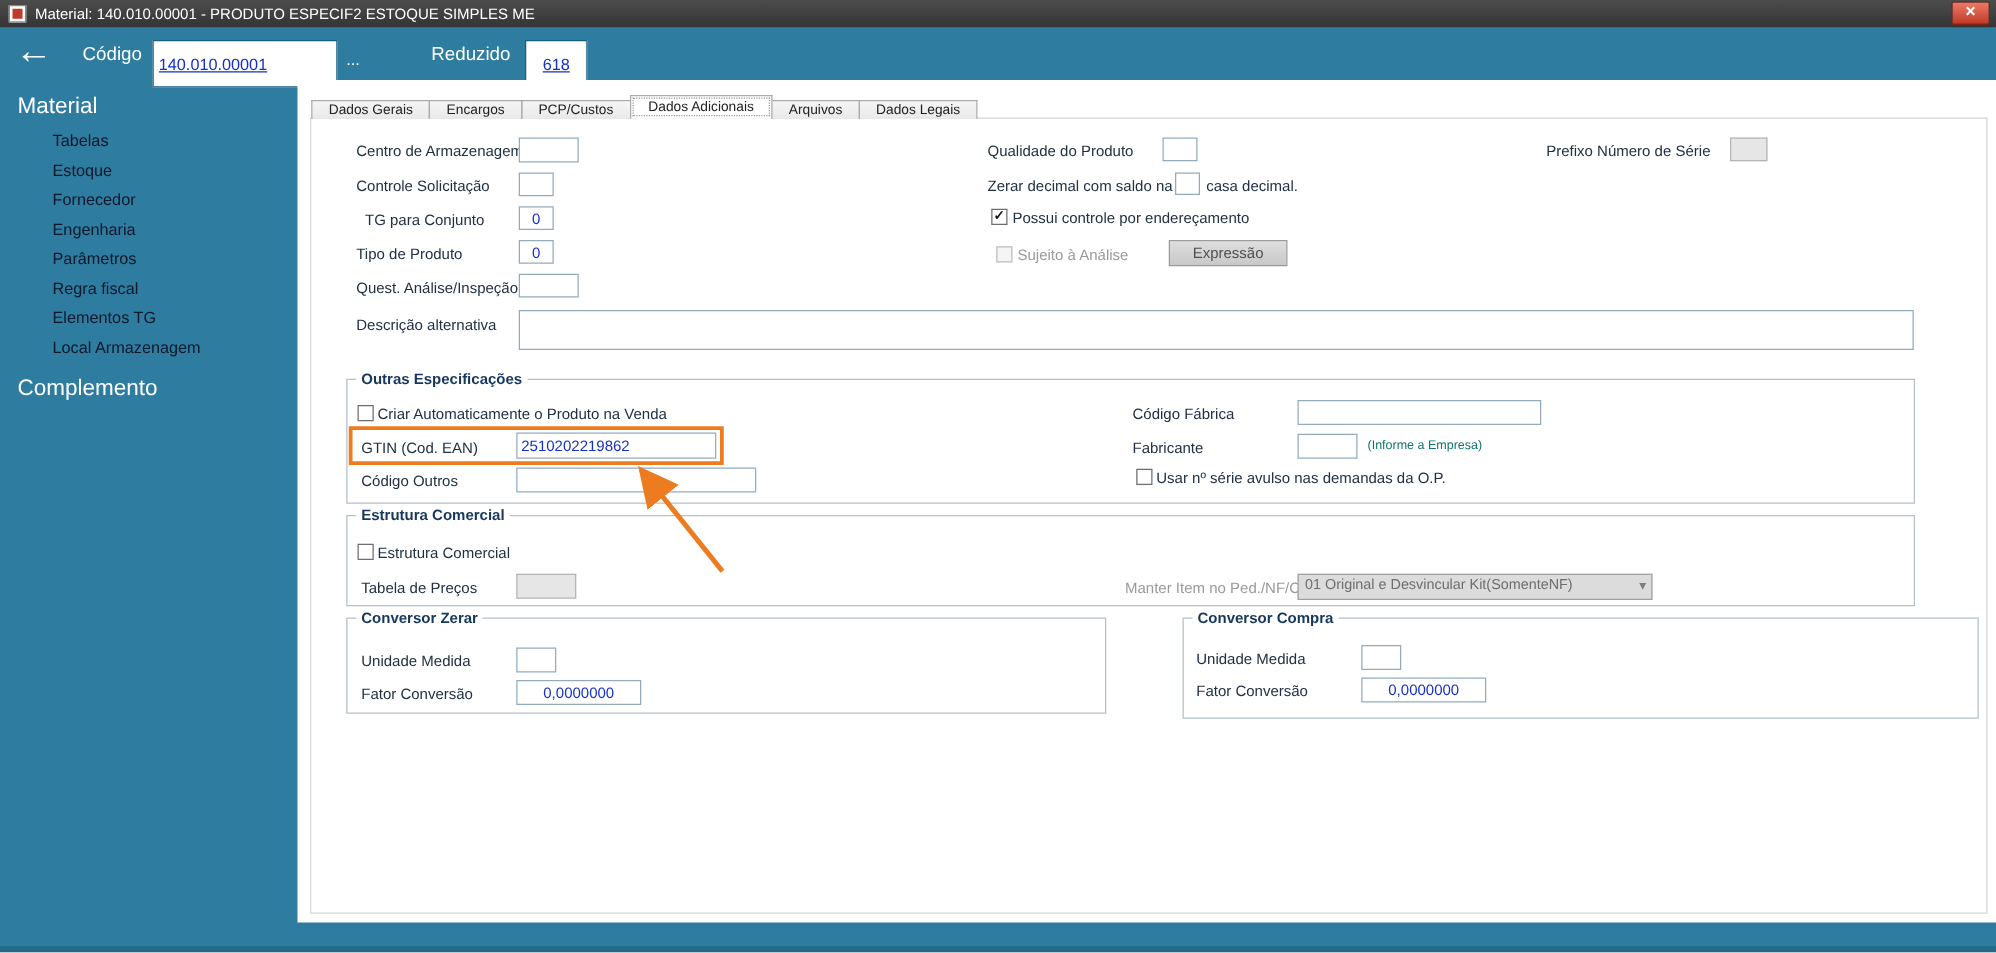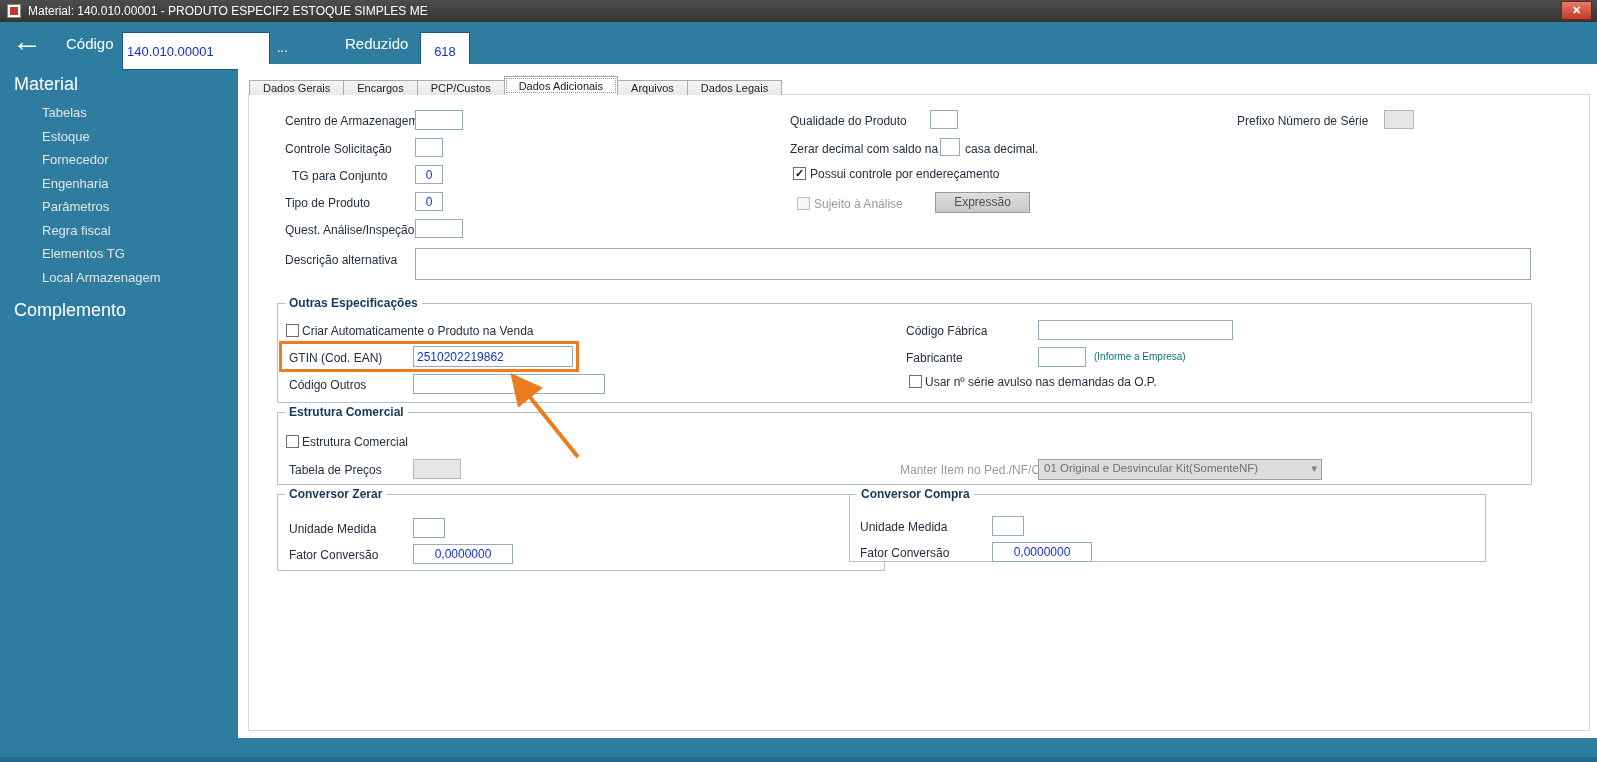--- a/index.html
+++ b/index.html
@@ -17,28 +17,28 @@
                background:linear-gradient(#ec7a66,#c13a28); border:1px solid #7d241a;
                border-radius:2px; color:#fff; font-size:11px; font-weight:bold;
                text-align:center; line-height:17px; cursor:pointer; }
 
   .topbar { position:absolute; left:0; top:22px; width:100%; height:42px; background:#2e7da0; }
   .back-arrow { position:absolute; left:12px; top:2px; color:#fff; font-size:30px;
                 font-weight:bold; line-height:34px; cursor:pointer; }
   .hdr-label { position:absolute; color:#fff; font-size:15px; white-space:nowrap; }
   .hdr-input { position:absolute; background:#fff; border:1px solid #175f80;
                font-size:13px; color:#1430c8; padding:18px 4px;
-               font-family:"Liberation Sans",sans-serif; }
+               font-family:"Liberation Sans",sans-serif;text-decoration:underline; }
   .hdr-more { position:absolute; color:#fff; font-size:13px; cursor:pointer; }
 
   .main { position:absolute; left:238px; top:64px; width:1359px; height:674px; background:#fff; }
   .bottom-edge { position:absolute; left:0; bottom:0; width:100%; height:5px; background:#256a88; }
 
   .side-title { position:absolute; color:#fff; font-size:18px; white-space:nowrap; cursor:pointer; }
-  .side-item { position:absolute; color:#e5e5e5; font-size:13px; white-space:nowrap; cursor:pointer; }
+  .side-item { position:absolute; color:#0f172a; font-size:13px; white-space:nowrap; cursor:pointer; }
 
   .tabstrip { position:absolute; left:249px; top:76px; height:19px; display:flex;
               align-items:flex-end; z-index:3; }
   .tab { height:15px; padding:1px 13px; font-size:11px; color:#222;
          background:linear-gradient(#f5f5f5,#e9e9e9); border:1px solid #ababab;
          border-bottom:none; margin-right:-1px; white-space:nowrap; cursor:pointer; }
   .tab.active { height:19px; padding:3px 14px 1px; background:#fff; position:relative; z-index:4;
                 outline:1px dotted #9a9a9a; outline-offset:-3px; }
   .content { position:absolute; left:248px; top:94px; width:1342px; height:637px;
              background:#fff; border:1px solid #d6d6d6; }
@@ -187,21 +187,21 @@
   <div class="group" style="left:277px;top:494px;width:608px;height:77px">
     <div class="gtitle">Conversor Zerar</div>
 
     <div class="lbl" style="left:11px;top:27px">Unidade Medida</div>
     <input class="inp" style="left: 135px; top: 23px; width: 32px; height: 20px;" value="">
 
     <div class="lbl" style="left:11px;top:53px">Fator Conversão</div>
     <input class="inp center" style="left: 135px; top: 49px; width: 100px; height: 20px;" value="0,0000000">
   </div>
 
-  <div class="group" style="left:849px;top:494px;width:637px;height:68px">
+  <div class="group" style="left:946px;top:494px;width:637px;height:81px">
     <div class="gtitle">Conversor Compra</div>
 
     <div class="lbl" style="left:10px;top:25px">Unidade Medida</div>
     <input class="inp" style="left: 142px; top: 21px; width: 32px; height: 20px;" value="">
 
     <div class="lbl" style="left:10px;top:51px">Fator Conversão</div>
     <input class="inp center" style="left: 142px; top: 47px; width: 100px; height: 20px;" value="0,0000000">
   </div>
 
   <div class="bottom-edge"></div>

